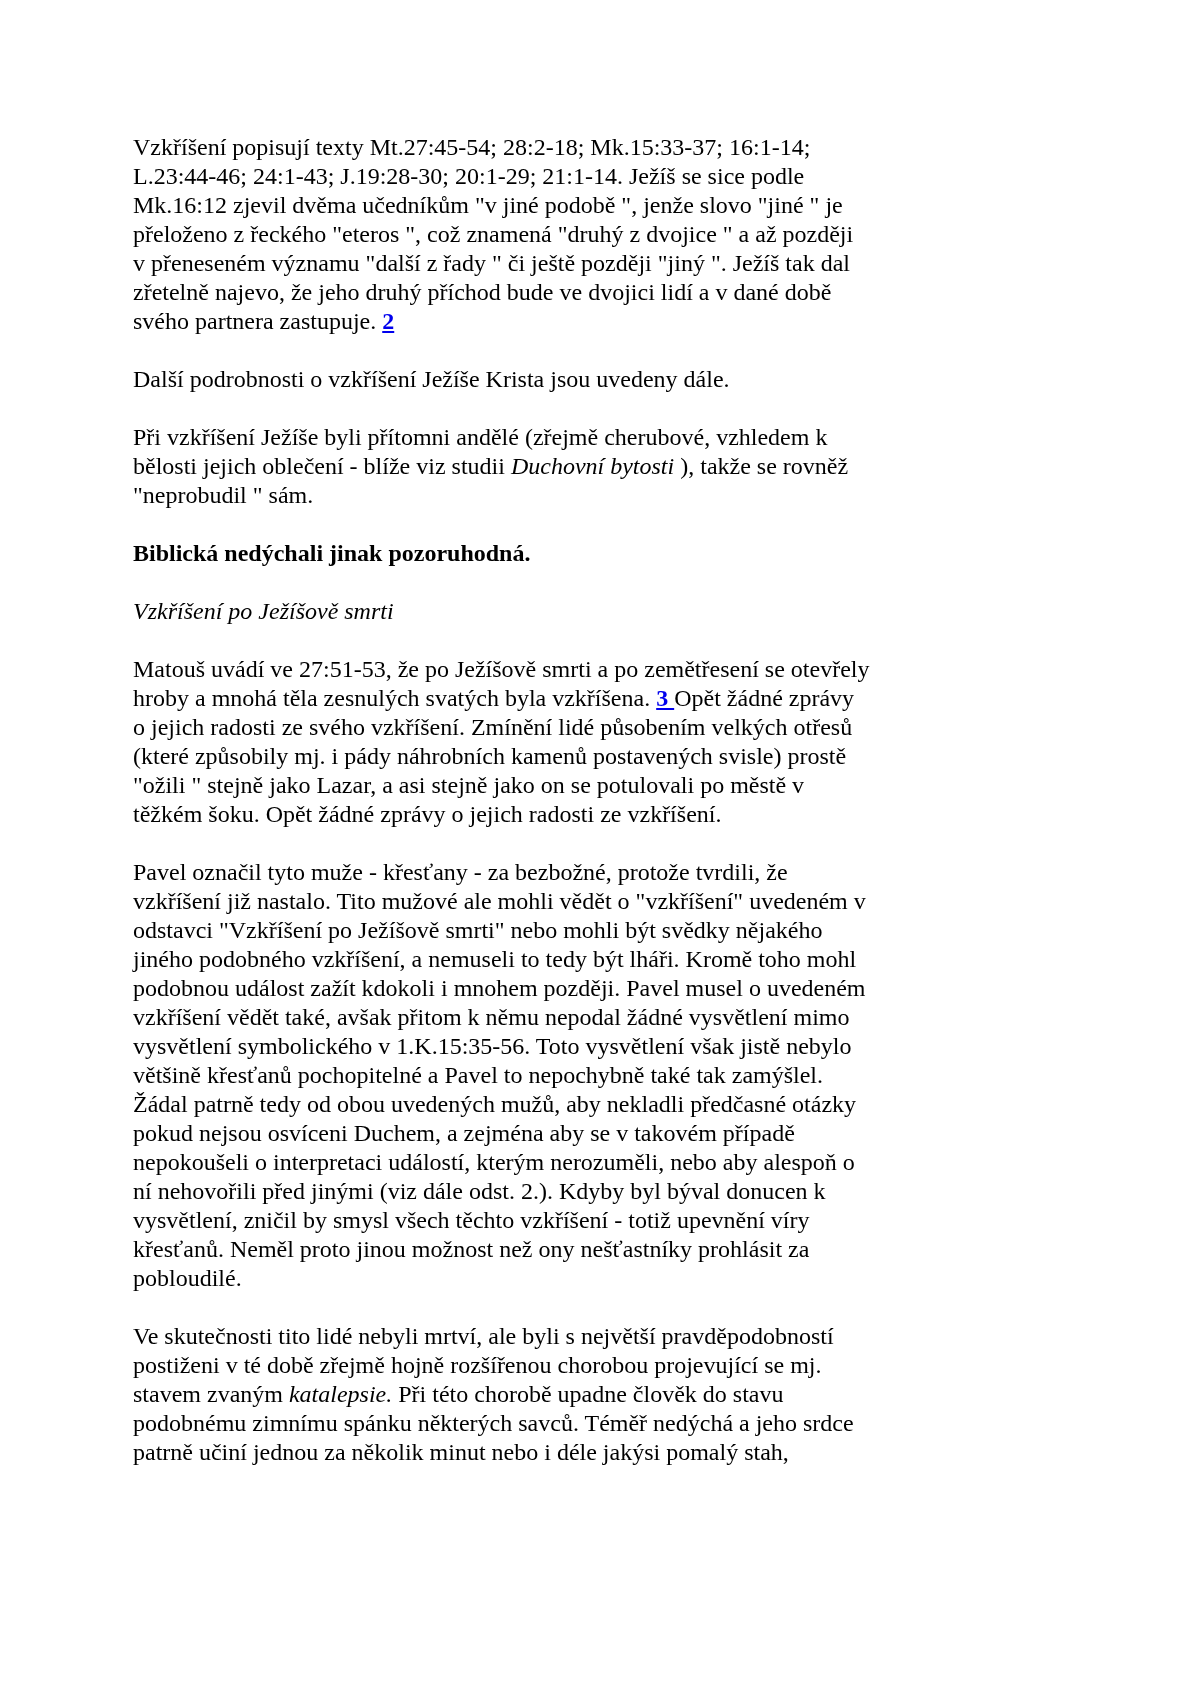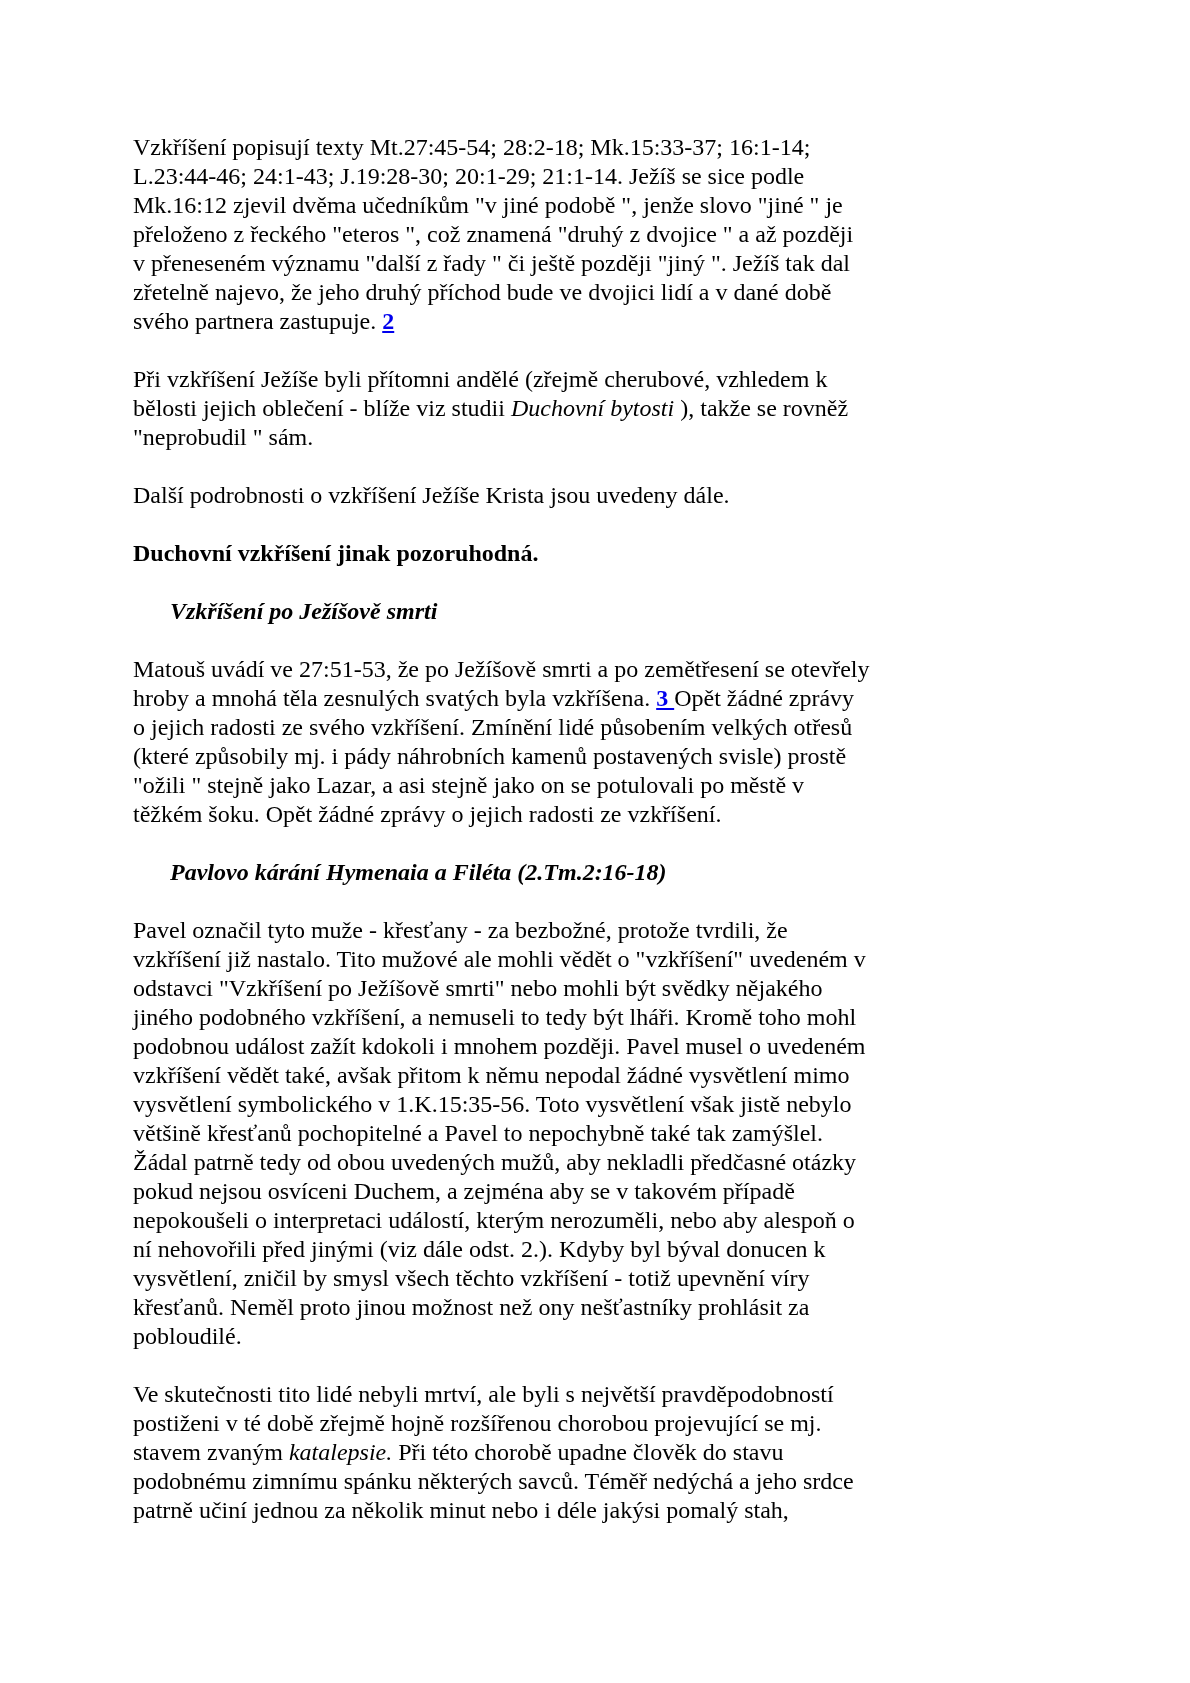--- a/index.html
+++ b/index.html
@@ -20,40 +20,38 @@
     line-height: 29px;
   }
   .doc p {
     margin: 0 0 29px 0;
     padding: 0;
   }
   .doc .h-bold {
     font-weight: bold;
   }
   .doc .h-bolditalic {
-    font-weight: bold;
+    font-weight: normal;
     font-style: italic;
-    margin-left: 37px;
   }
   .doc span.i { font-style: italic; }
   .doc a.footnote {
     color: #0000ee;
     font-weight: bold;
     text-decoration: underline;
     cursor: pointer;
   }
 </style>
 </head>
 <body>
 
 <div class="page">
   <div class="doc">
       <p><span>Vzkříšení popisují texty Mt.27:45-54; 28:2-18; Mk.15:33-37; 16:1-14; L.23:44-46; 24:1-43; J.19:28-30; 20:1-29; 21:1-14. Ježíš se sice podle Mk.16:12 zjevil dvěma učedníkům "v jiné podobě ", jenže slovo "jiné " je přeloženo z řeckého "eteros ", což znamená "druhý z dvojice " a až později v přeneseném významu "další z řady " či ještě později "jiný ". Ježíš tak dal zřetelně najevo, že jeho druhý příchod bude ve dvojici lidí a v dané době svého partnera zastupuje. </span><a class="footnote" href="#" style="color: rgb(0, 0, 238);">2</a></p>
+      <p><span>Další podrobnosti o vzkříšení Ježíše Krista jsou uvedeny dále.</span></p>
       <p><span>Při vzkříšení Ježíše byli přítomni andělé (zřejmě cherubové, vzhledem k bělosti jejich oblečení - blíže viz studii </span><span class="i">Duchovní bytosti </span><span>), takže se rovněž "neprobudil " sám.</span></p>
-      <p><span>Další podrobnosti o vzkříšení Ježíše Krista jsou uvedeny dále.</span></p>
-      <p class="h-bold"><span>Duchovní vzkříšení jinak pozoruhodná.</span></p>
+      <p class="h-bold"><span>Biblická nedýchali jinak pozoruhodná.</span></p>
       <p class="h-bolditalic"><span>Vzkříšení po Ježíšově smrti</span></p>
       <p><span>Matouš uvádí ve 27:51-53, že po Ježíšově smrti a po zemětřesení se otevřely hroby a mnohá těla zesnulých svatých byla vzkříšena. </span><a class="footnote" href="#" style="color: rgb(0, 0, 238);">3 </a><span>Opět žádné zprávy o jejich radosti ze svého vzkříšení. Zmínění lidé působením velkých otřesů (které způsobily mj. i pády náhrobních kamenů postavených svisle) prostě "ožili " stejně jako Lazar, a asi stejně jako on se potulovali po městě v těžkém šoku. Opět žádné zprávy o jejich radosti ze vzkříšení.</span></p>
-      <p class="h-bolditalic"><span>Pavlovo kárání Hymenaia a Filéta (2.Tm.2:16-18)</span></p>
       <p><span>Pavel označil tyto muže - křesťany - za bezbožné, protože tvrdili, že vzkříšení již nastalo. Tito mužové ale mohli vědět o "vzkříšení" uvedeném v odstavci "Vzkříšení po Ježíšově smrti" nebo mohli být svědky nějakého jiného podobného vzkříšení, a nemuseli to tedy být lháři. Kromě toho mohl podobnou událost zažít kdokoli i mnohem později. Pavel musel o uvedeném vzkříšení vědět také, avšak přitom k němu nepodal žádné vysvětlení mimo vysvětlení symbolického v 1.K.15:35-56. Toto vysvětlení však jistě nebylo většině křesťanů pochopitelné a Pavel to nepochybně také tak zamýšlel. Žádal patrně tedy od obou uvedených mužů, aby nekladli předčasné otázky pokud nejsou osvíceni Duchem, a zejména aby se v takovém případě nepokoušeli o interpretaci událostí, kterým nerozuměli, nebo aby alespoň o ní nehovořili před jinými (viz dále odst. 2.). Kdyby byl býval donucen k vysvětlení, zničil by smysl všech těchto vzkříšení - totiž upevnění víry křesťanů. Neměl proto jinou možnost než ony nešťastníky prohlásit za pobloudilé.</span></p>
       <p><span>Ve skutečnosti tito lidé nebyli mrtví, ale byli s největší pravděpodobností postiženi v té době zřejmě hojně rozšířenou chorobou projevující se mj. stavem zvaným </span><span class="i">katalepsie.</span><span> Při této chorobě upadne člověk do stavu podobnému zimnímu spánku některých savců. Téměř nedýchá a jeho srdce patrně učiní jednou za několik minut nebo i déle jakýsi pomalý stah,</span></p>
     </div>
 </div>
 
 </body></html>

